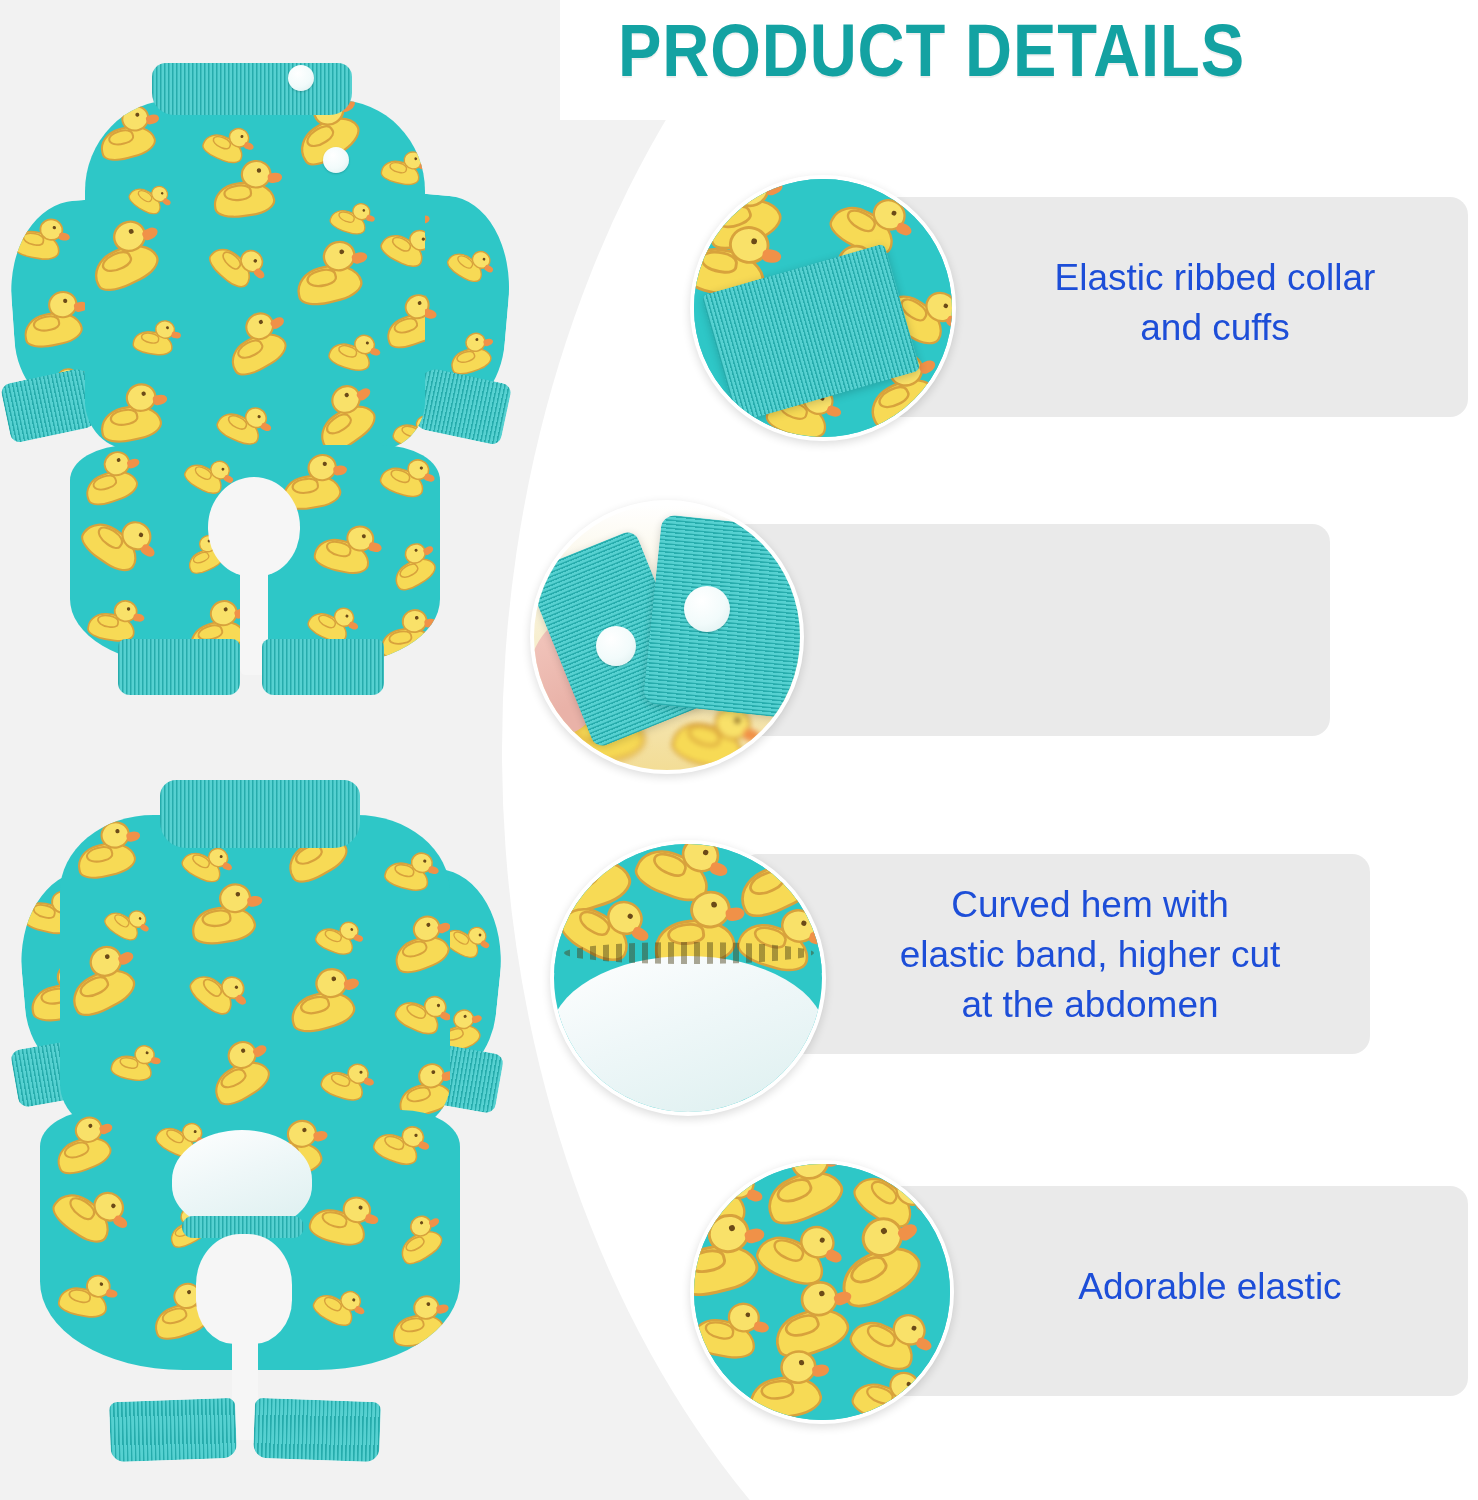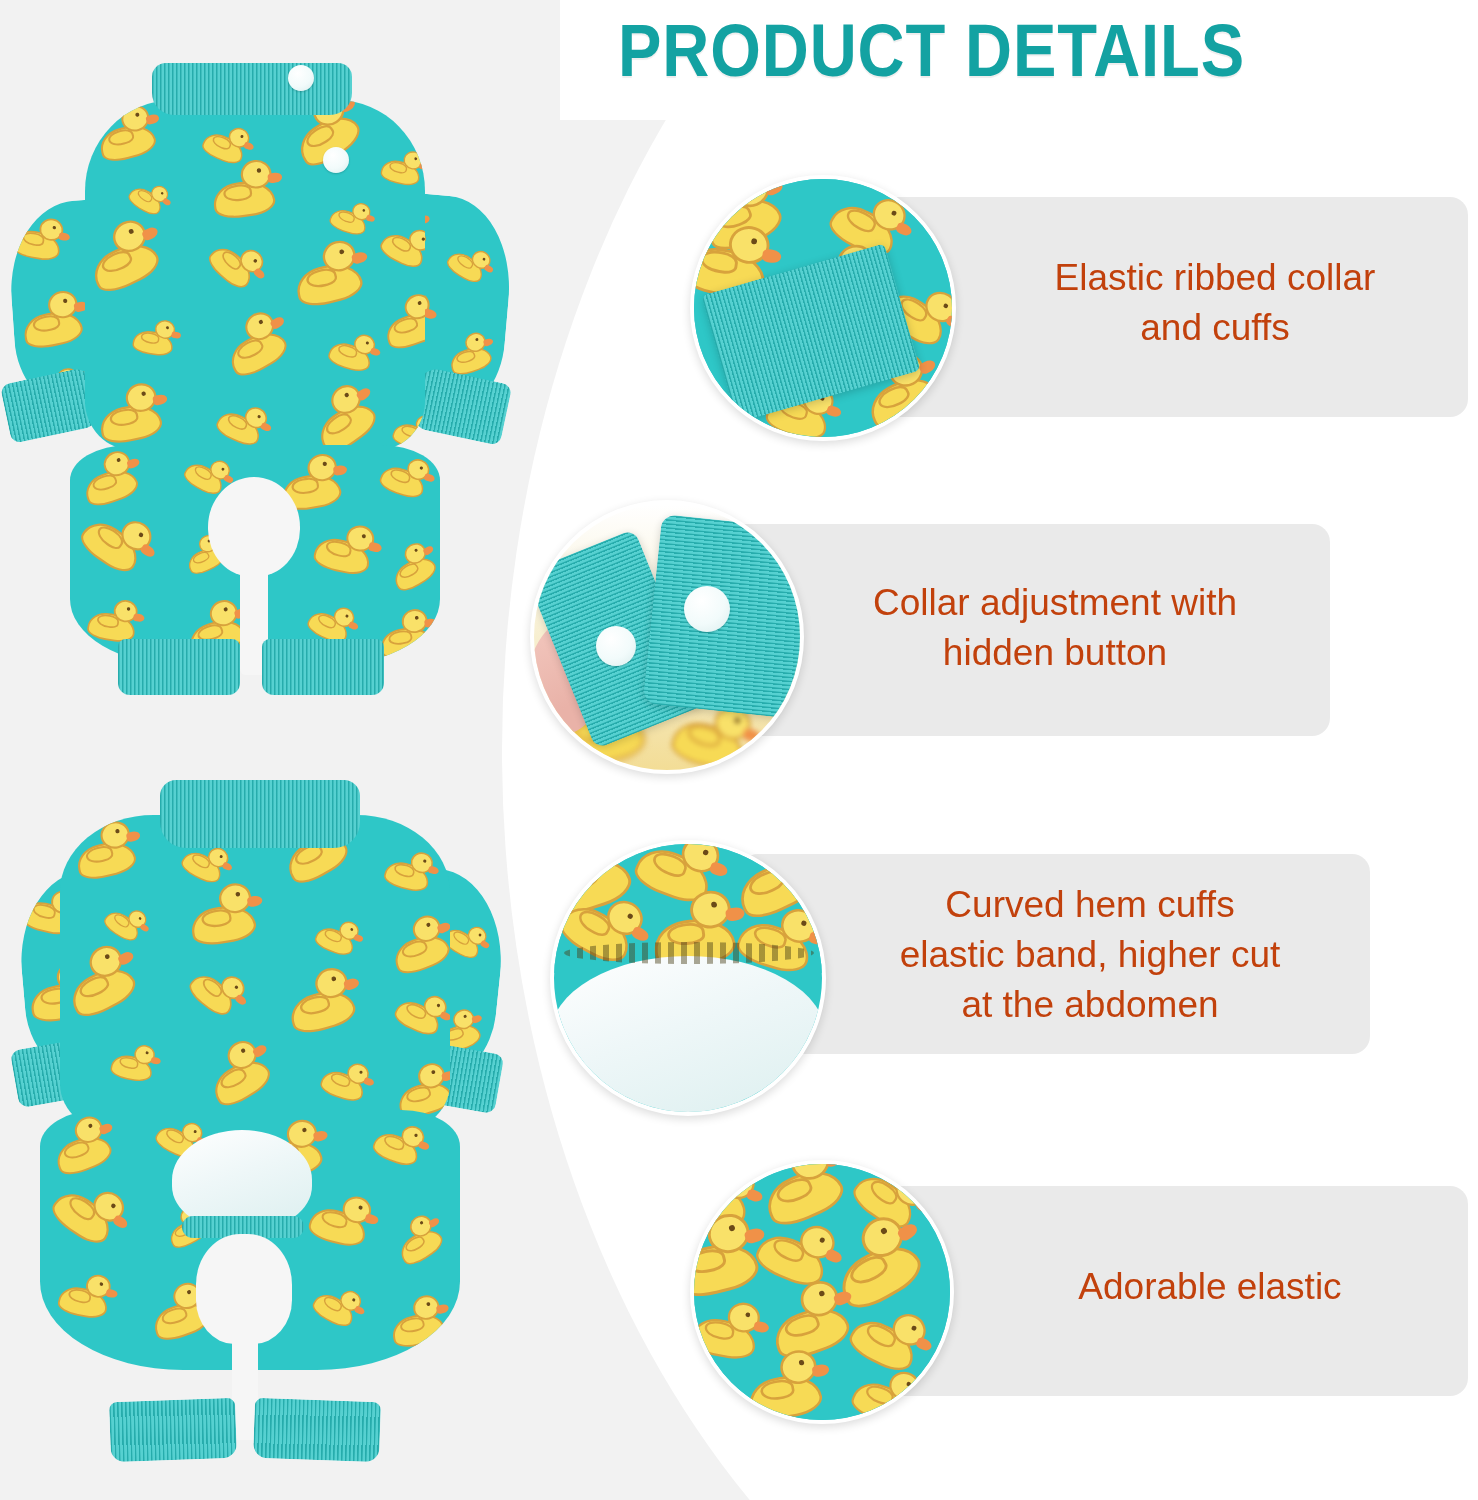--- a/index.html
+++ b/index.html
@@ -76,21 +76,21 @@
   .callout .bubble {
     position: absolute;
     border-radius: 50%;
     overflow: hidden;
     border: 4px solid #ffffff;
     box-shadow: 0 3px 10px rgba(0,0,0,0.14);
     background: #27c6c6;
   }
   .callout .ctext {
     position: absolute;
-    color: #c2410c;
+    color: #1d4ed8;
     font-size: 37px;
     line-height: 50px;
     text-align: center;
     white-space: pre-line;
   }
 
   
   .fabric {
     position: absolute;
     inset: 0;
@@ -900,22 +900,20 @@
 
       <div style="position:absolute; left:-6px; top:112px; width:78px; height:118px; background:linear-gradient(140deg,#f3c9c0 0%,#e9b2a8 70%); border-radius:50% 50% 44% 44%; transform:rotate(12deg);"></div>
 
       <div class="ribbed-h" style="position:absolute; left:22px; top:40px; width:118px; height:190px; border-radius:12px; transform:rotate(-22deg); box-shadow:0 2px 8px rgba(0,0,0,0.16);"></div>
 
       <div class="ribbed-h" style="position:absolute; left:118px; top:18px; width:162px; height:190px; border-radius:14px; transform:rotate(6deg); box-shadow:0 2px 8px rgba(0,0,0,0.16);"></div>
 
       <div class="snap" style="left:150px; top:82px; width:46px; height:46px;"></div>
       <div class="snap" style="left:62px; top:122px; width:40px; height:40px;"></div>
     </div>
-    <div class="ctext" style="left:260px; top:78px; width:530px;">Collar adjustment with
-hidden button</div>
   </div>
 
   <div class="callout" style="left:550px; top:840px; width:820px; height:275px;">
     <div class="panel" style="left:190px; top:14px; width:630px; height:200px;"></div>
     <div class="bubble" style="left:0px; top:0px; width:268px; height:268px; background:#2ec7c7;">
 
       <div class="fabric" style="bottom:52%;">
         <div class="duck" style="left:4px;   top:2px;   transform:rotate(-18deg) scale(1.5);">
             <div class="body"></div>
             <div class="head"></div>
@@ -959,21 +957,21 @@
             <div class="eye"></div>
           </div>
       </div>
 
       <div class="lining" style="left:-4px; top:112px; width:276px; height:160px; border-radius:50% 50% 40% 40%;"></div>
 
       <div style="position:absolute; left:10px; top:98px; width:250px; height:22px;
                   background:repeating-linear-gradient(90deg, rgba(70,60,20,0.45) 0 6px, rgba(0,0,0,0) 6px 13px);
                   border-radius:50%;"></div>
     </div>
-    <div class="ctext" style="left:270px; top:40px; width:540px;">Curved hem cuffs
+    <div class="ctext" style="left:270px; top:40px; width:540px;">Curved hem with
 elastic band, higher cut
 at the abdomen</div>
   </div>
 
   <div class="callout" style="left:690px; top:1160px; width:780px; height:265px;">
     <div class="panel" style="left:130px; top:26px; width:648px; height:210px;"></div>
     <div class="bubble" style="left:0px; top:0px; width:256px; height:256px;">
       <div class="fabric" style="background-color:#2ec7c7;">
         <div class="duck" style="left:-4px;  top:4px;   transform:rotate(18deg)  scale(1.2);">
             <div class="body"></div>

